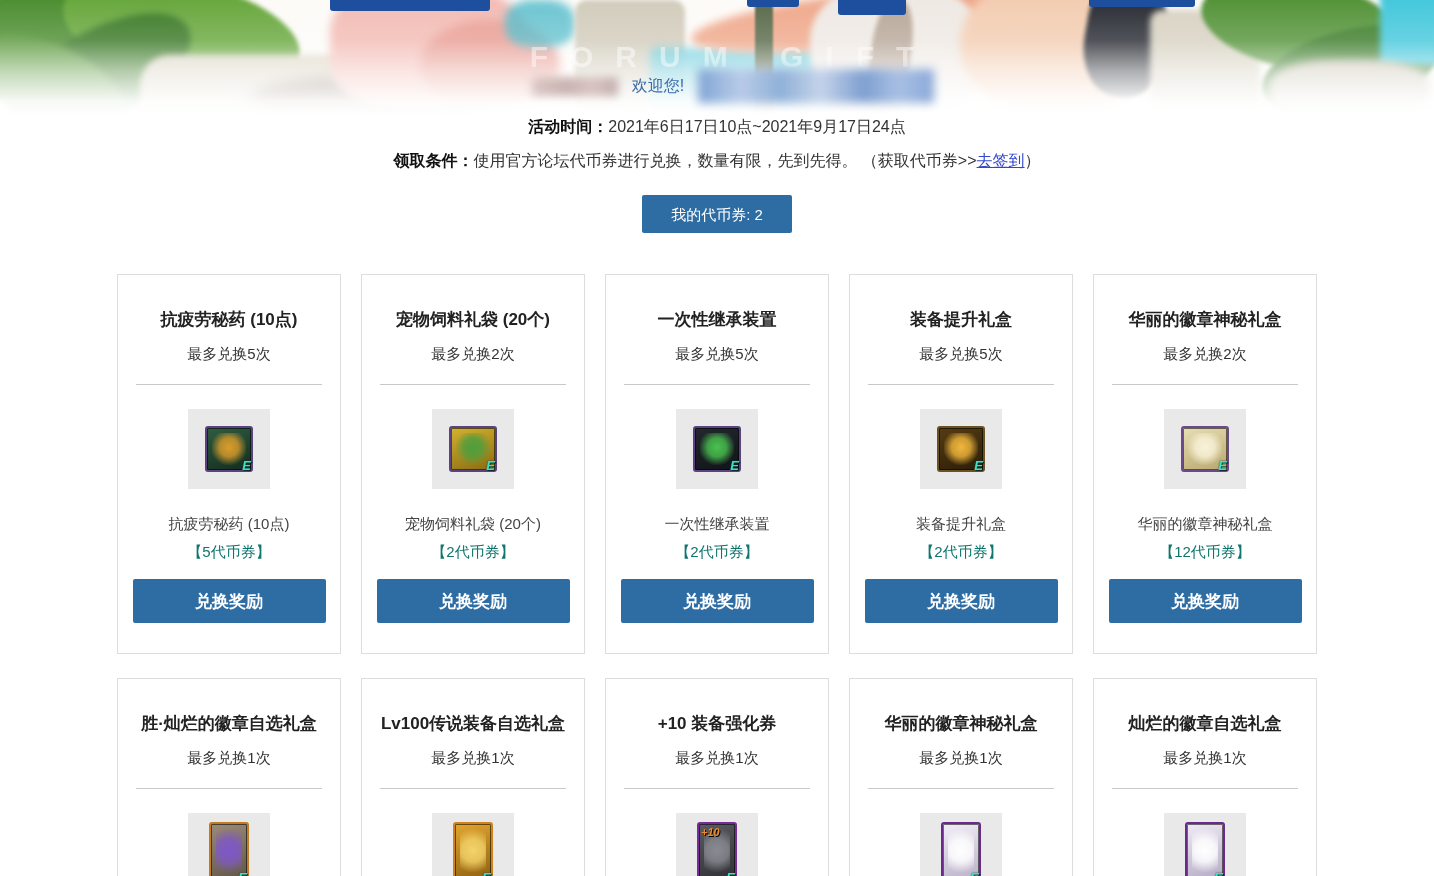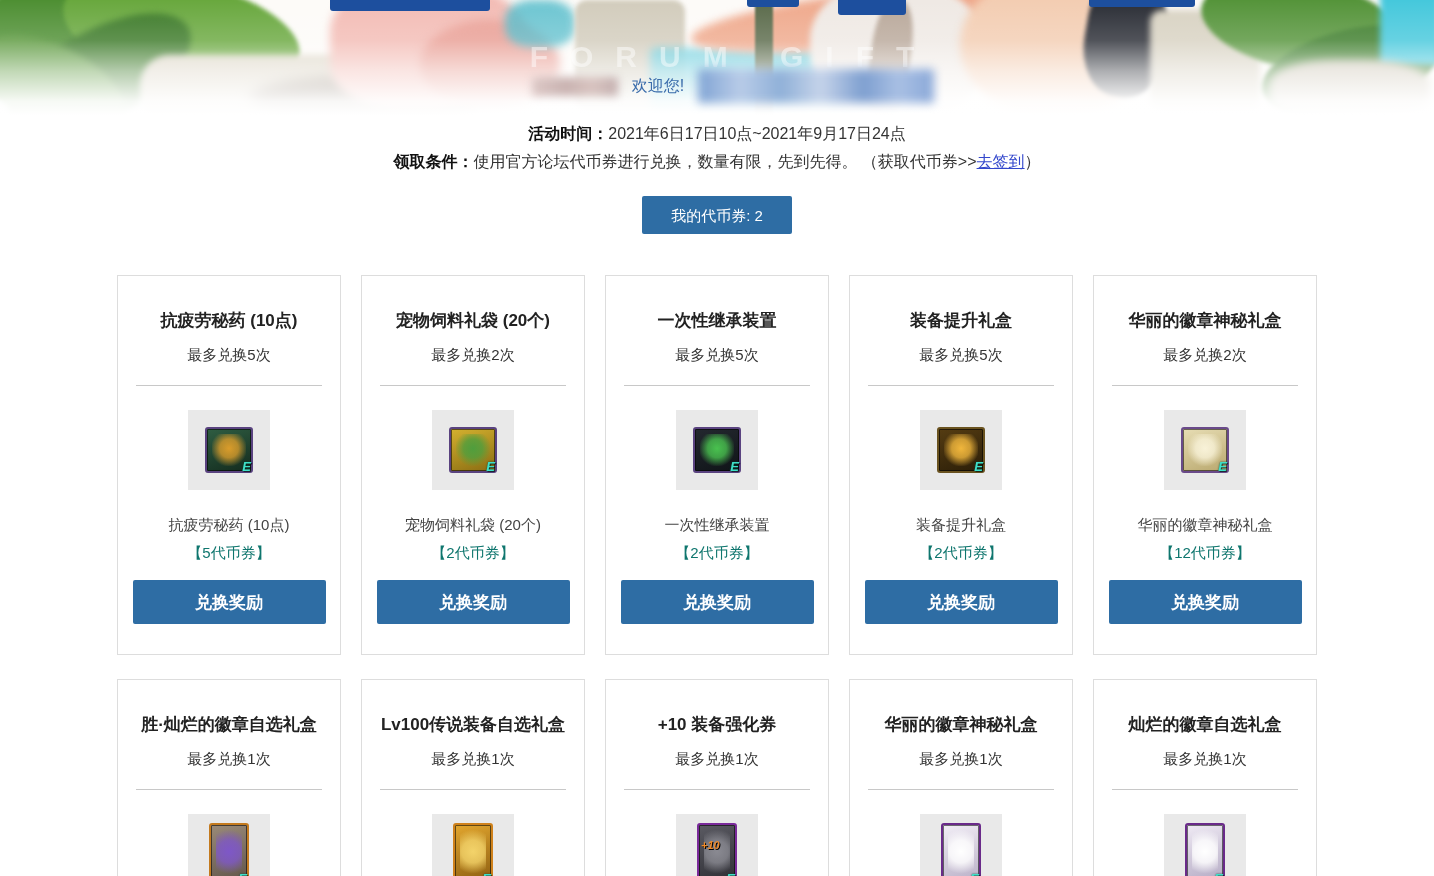--- a/index.html
+++ b/index.html
@@ -21,41 +21,41 @@
   .welcome-row{position:absolute;z-index:9;top:68px;left:0;right:0;height:36px;
     display:flex;align-items:center;justify-content:center;gap:14px;}
   .censor1{width:86px;height:19px;border-radius:2px;filter:blur(4px);
     background:linear-gradient(90deg,#dcc8c6,#c9b2b0 40%,#d8c4c0 70%,#c3aeae);}
   .censor2{width:236px;height:34px;border-radius:2px;filter:blur(5px);
     background:linear-gradient(90deg,#7fa3d4 0%,#b9cce8 18%,#8fb0d8 35%,#c6d4ea 52%,#7e9fd0 70%,#a9c0e4 85%,#8aa8d8 100%);}
   .welcome-text{font-size:16px;color:#3a6cab;}
   
   .info-line{width:100%;text-align:center;font-size:16px;color:#333;line-height:22px;}
   .info-line .lbl{font-weight:bold;color:#111;}
-  .line-time{margin-top:8px;}
-  .line-cond{margin-top:6px;}
+  .line-time{margin-top:1px;}
+  .line-cond{margin-top:12px;}
   .cond-link{color:#3347cc;text-decoration:underline;cursor:pointer;}
   
   .token-btn{display:block;margin:23px auto 0;width:150px;height:38px;border:none;border-radius:2px;
     background:#2e6da4;color:#fff;font-size:15px;font-family:inherit;cursor:pointer;line-height:38px;text-align:center;}
   
   .grid{width:1200px;margin:41px auto 0;display:flex;flex-wrap:wrap;gap:24px 20px;}
   .card{box-sizing:border-box;width:224px;height:380px;border:1px solid #ddd;background:#fff;text-align:center;}
   .card-title{margin-top:34px;font-size:17px;font-weight:bold;color:#222;line-height:22px;padding:0 6px;}
   .card-limit{margin-top:14px;font-size:15px;color:#333;}
   .card-divider{border:none;border-top:1px solid #c8c8c8;margin:20px 18px 0;}
   .icon-well{width:82px;height:80px;background:#e9e9e9;margin:24px auto 0;
     display:flex;align-items:center;justify-content:center;}
   .game-icon{position:relative;width:44px;height:42px;border:2px solid #5a4380;border-radius:3px;
     box-shadow:inset 0 0 0 1px rgba(0,0,0,.55);}
   .row2 .game-icon{width:36px;height:58px;}
   .icon-core{position:absolute;inset:5px;border-radius:2px;}
   .icon-e{position:absolute;right:0;bottom:-3px;font-style:italic;font-weight:bold;font-size:13px;
     color:#3fe0c8;text-shadow:0 0 2px #064434, 1px 1px 0 rgba(0,0,0,.6);}
-  .icon-label{position:absolute;top:14px;left:2px;font-style:italic;font-weight:bold;font-size:11px;
+  .icon-label{position:absolute;top:2px;left:2px;font-style:italic;font-weight:bold;font-size:11px;
     color:#f08a28;text-shadow:1px 1px 0 #000;}
   .card-name{margin-top:26px;font-size:15px;color:#444;}
   .card-price{margin-top:9px;font-size:15px;color:#0f766e;}
   .redeem-btn{margin-top:17px;width:193px;height:44px;border:none;border-radius:2px;background:#2e6da4;
     color:#fff;font-size:17px;font-weight:bold;font-family:inherit;cursor:pointer;}
 </style>
 </head>
 <body>
 
 <div class="banner">

